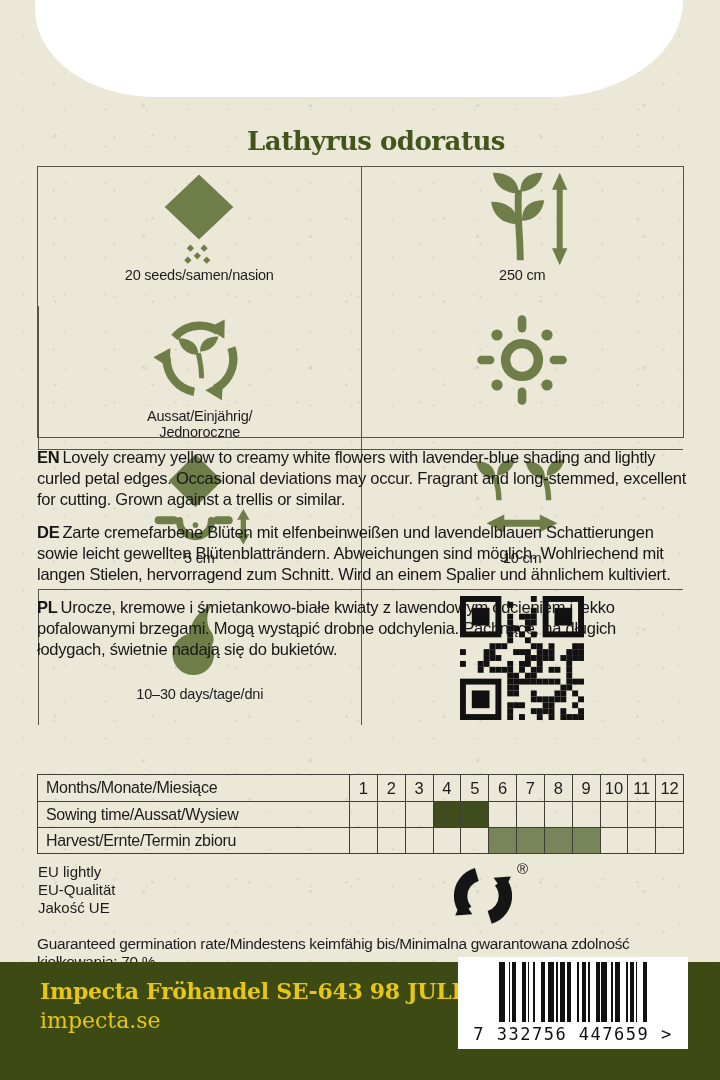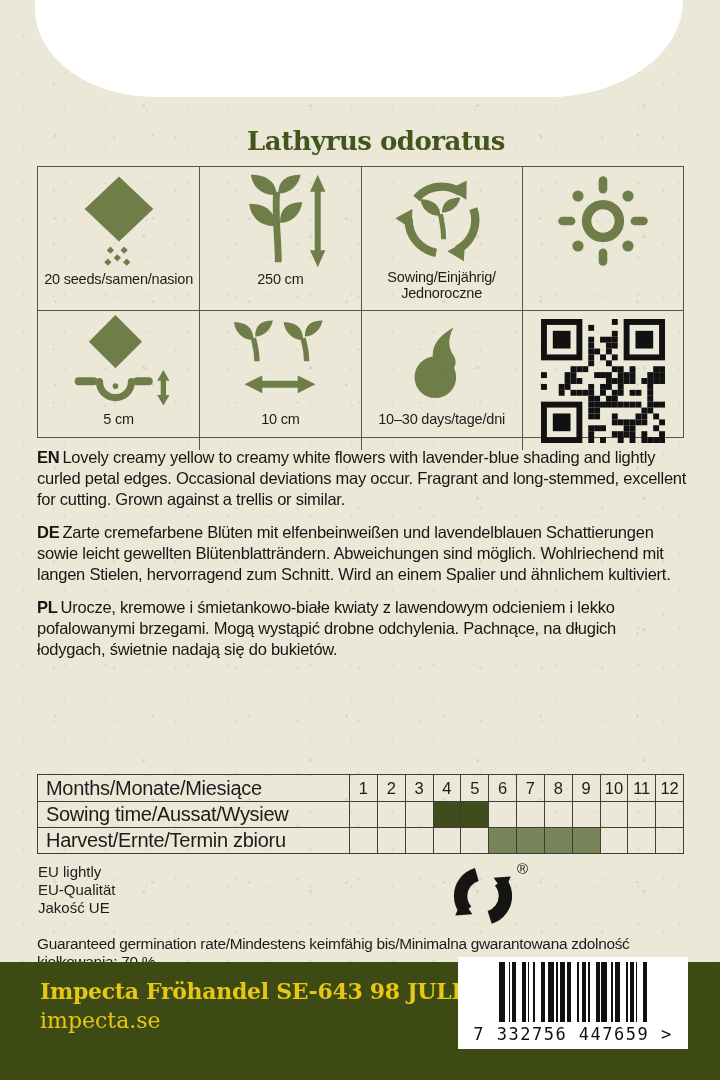--- a/index.html
+++ b/index.html
@@ -15,42 +15,42 @@
     background-position:7px 11px,23px 5px,60px 40px,3px 17px;
     font-family:"Liberation Sans",sans-serif;color:#1c1c1c;
   }
   .cutout{position:absolute;left:35px;right:37px;top:0;height:97px;background:#ffffff;
     border-radius:0 0 135px 120px / 0 0 96px 88px;}
   .title{position:absolute;left:0;top:126px;width:100%;text-align:center;margin:0;
     font-family:"DejaVu Serif","Liberation Serif",serif;font-weight:700;font-size:26px;
     color:#44541d;letter-spacing:-0.5px;padding-left:16px;}
   
   .info-grid{position:absolute;left:37px;top:166px;width:647px;height:272px;
-    display:grid;grid-template-columns:repeat(4,1fr);grid-template-rows:1fr 1fr;
+    display:grid;grid-template-columns:repeat(2,1fr);grid-template-rows:1fr 1fr;
     border:1px solid #55554a;box-sizing:border-box;}
   .cell{display:flex;flex-direction:column;align-items:center;box-sizing:border-box;}
   .cell:nth-child(n+2):not(:nth-child(5)){border-left:1px solid #55554a;}
   .cell:nth-child(5){border-left:none;}
   .cell:nth-child(6),.cell:nth-child(7),.cell:nth-child(8){border-left:1px solid #55554a;align-items:center;}
   .cell:nth-child(n+5){border-top:1px solid #55554a;}
   .icon-box{flex:1;display:flex;align-items:center;justify-content:center;padding-top:4px;}
   .cell-label{min-height:30px;text-align:center;font-size:14.5px;line-height:16px;
     color:#1d1d1d;padding-bottom:9px;letter-spacing:-0.2px;}
   .olive{fill:#6f7e48;}
   .olive-stroke{stroke:#6f7e48;fill:none;}
   
   .descriptions{position:absolute;left:37px;top:447px;width:650px;}
   .para{font-size:16.5px;line-height:21px;letter-spacing:-0.25px;margin:0 0 12px 0;color:#161616;}
   .lang{font-weight:700;padding-right:3px;}
   
   .calendar{position:absolute;left:37px;top:774px;width:647px;
     display:grid;grid-template-columns:311px repeat(12,1fr);grid-auto-rows:26px;
     border:1px solid #3f3f36;box-sizing:border-box;}
   .calendar>div{box-sizing:border-box;display:flex;align-items:center;}
-  .mlabel{padding-left:8px;font-size:20px;letter-spacing:-0.3px;}
+  .mlabel{padding-left:8px;font-size:16px;letter-spacing:-0.3px;}
   .mcell{justify-content:center;font-size:16.5px;border-left:1px solid #3f3f36;}
   .calendar>div.rt{border-top:1px solid #3f3f36;}
   
   .quality{position:absolute;left:38px;top:863px;font-size:15px;line-height:18px;}
   .green-dot{position:absolute;left:451px;top:864px;width:92px;height:70px;}
   .rmark{position:absolute;left:66px;top:-4px;font-size:15px;color:#141414;}
   .note{position:absolute;left:37px;top:935px;width:660px;font-size:15.4px;letter-spacing:-0.3px;}
   
   .band{position:absolute;left:0;top:962px;width:720px;height:118px;background:#3d4a13;}
   .address{position:absolute;left:40px;top:16px;font-family:"DejaVu Serif","Liberation Serif",serif;
@@ -112,21 +112,21 @@
           <circle class="olive-stroke" stroke-width="10" cx="60" cy="55" r="40" stroke-dasharray="58 25.7" stroke-dashoffset="14"></circle>
           <polygon class="olive" points="-4,-12 16,0 -4,12" transform="rotate(-58 60 55) translate(100 55)"></polygon>
           <polygon class="olive" points="-4,-12 16,0 -4,12" transform="rotate(62 60 55) translate(100 55)"></polygon>
           <polygon class="olive" points="-4,-12 16,0 -4,12" transform="rotate(182 60 55) translate(100 55)"></polygon>
           <path class="olive-stroke" stroke-width="6" d="M62 78 C62 64 60 58 58 48"></path>
           <path class="olive" d="M58 50 C44 50 36 42 34 30 C50 30 58 38 58 50 Z"></path>
           <path class="olive" d="M60 46 C72 46 80 38 82 28 C68 28 60 34 60 46 Z"></path>
         </svg>
       </div>
       <div class="cell-label">
-        <div>Sowing/Einjährig/</div>
+        <div>Aussat/Einjährig/</div>
         <div>Jednoroczne</div>
       </div>
     </div>
 
     <div class="cell">
       <div class="icon-box">
         <svg width="104" height="100" viewBox="0 0 120 116">
           <circle class="olive-stroke" stroke-width="11" cx="60" cy="58" r="19"></circle>
           <rect class="olive" x="55" y="6" width="10" height="20" rx="5"></rect>
           <rect class="olive" x="55" y="90" width="10" height="20" rx="5"></rect>

